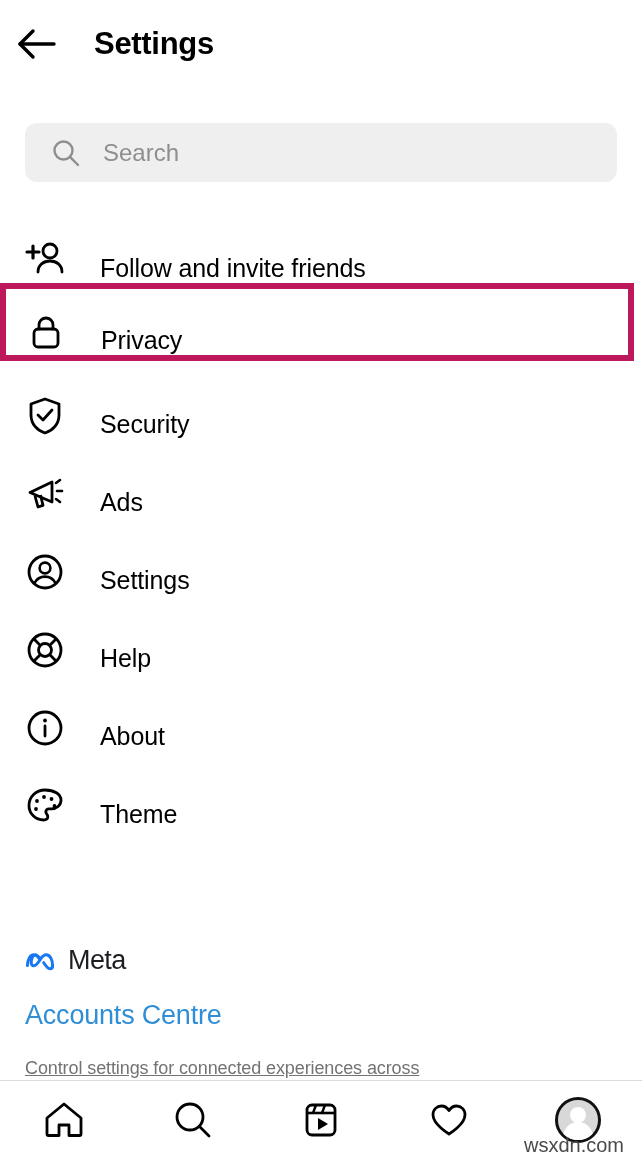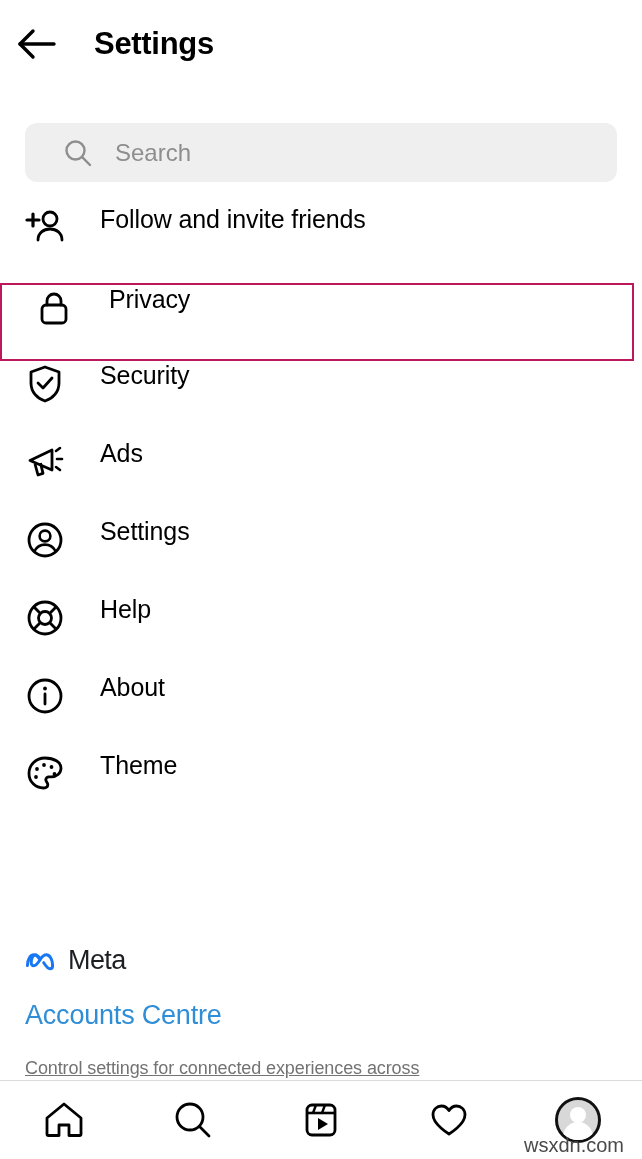--- a/index.html
+++ b/index.html
@@ -50,21 +50,20 @@
     position: absolute;
     top: 123px;
     left: 25px;
     width: 592px;
     height: 59px;
     background: #efefef;
     border-radius: 12px;
     display: flex;
     align-items: center;
     box-sizing: border-box;
-    padding-left: 12px;
   }
   .search-icon {
     margin-left: 26px;
     display: flex;
     align-items: center;
     justify-content: center;
   }
   .search-input {
     border: none;
     outline: none;
@@ -84,45 +83,44 @@
   
   .menu {
     position: absolute;
     top: 205px;
     left: 0;
     right: 0;
   }
   .menu-row {
     height: 78px;
     display: flex;
-    align-items: flex-start;
+    align-items: flex-end;
     position: relative;
     cursor: pointer;
     box-sizing: border-box;
   }
   .menu-row .m-icon {
     width: 46px;
     min-width: 46px;
     height: 46px;
     margin-left: 22px;
     display: flex;
     align-items: center;
     justify-content: center;
   }
   .menu-row .m-label {
     font-size: 25px;
     color: #000000;
     margin-left: 32px;
     letter-spacing: -0.1px;
   }
   .menu-row.highlighted {
-    border: 2px solid #be185d;
+    border: 6px solid #be185d;
     margin-left: 0;
     margin-right: 8px;
-    padding-left: 12px;
   }
   .menu-row.highlighted .m-icon {
     margin-left: 17px;
   }
 
   
   .meta-block {
     position: absolute;
     top: 940px;
     left: 25px;

